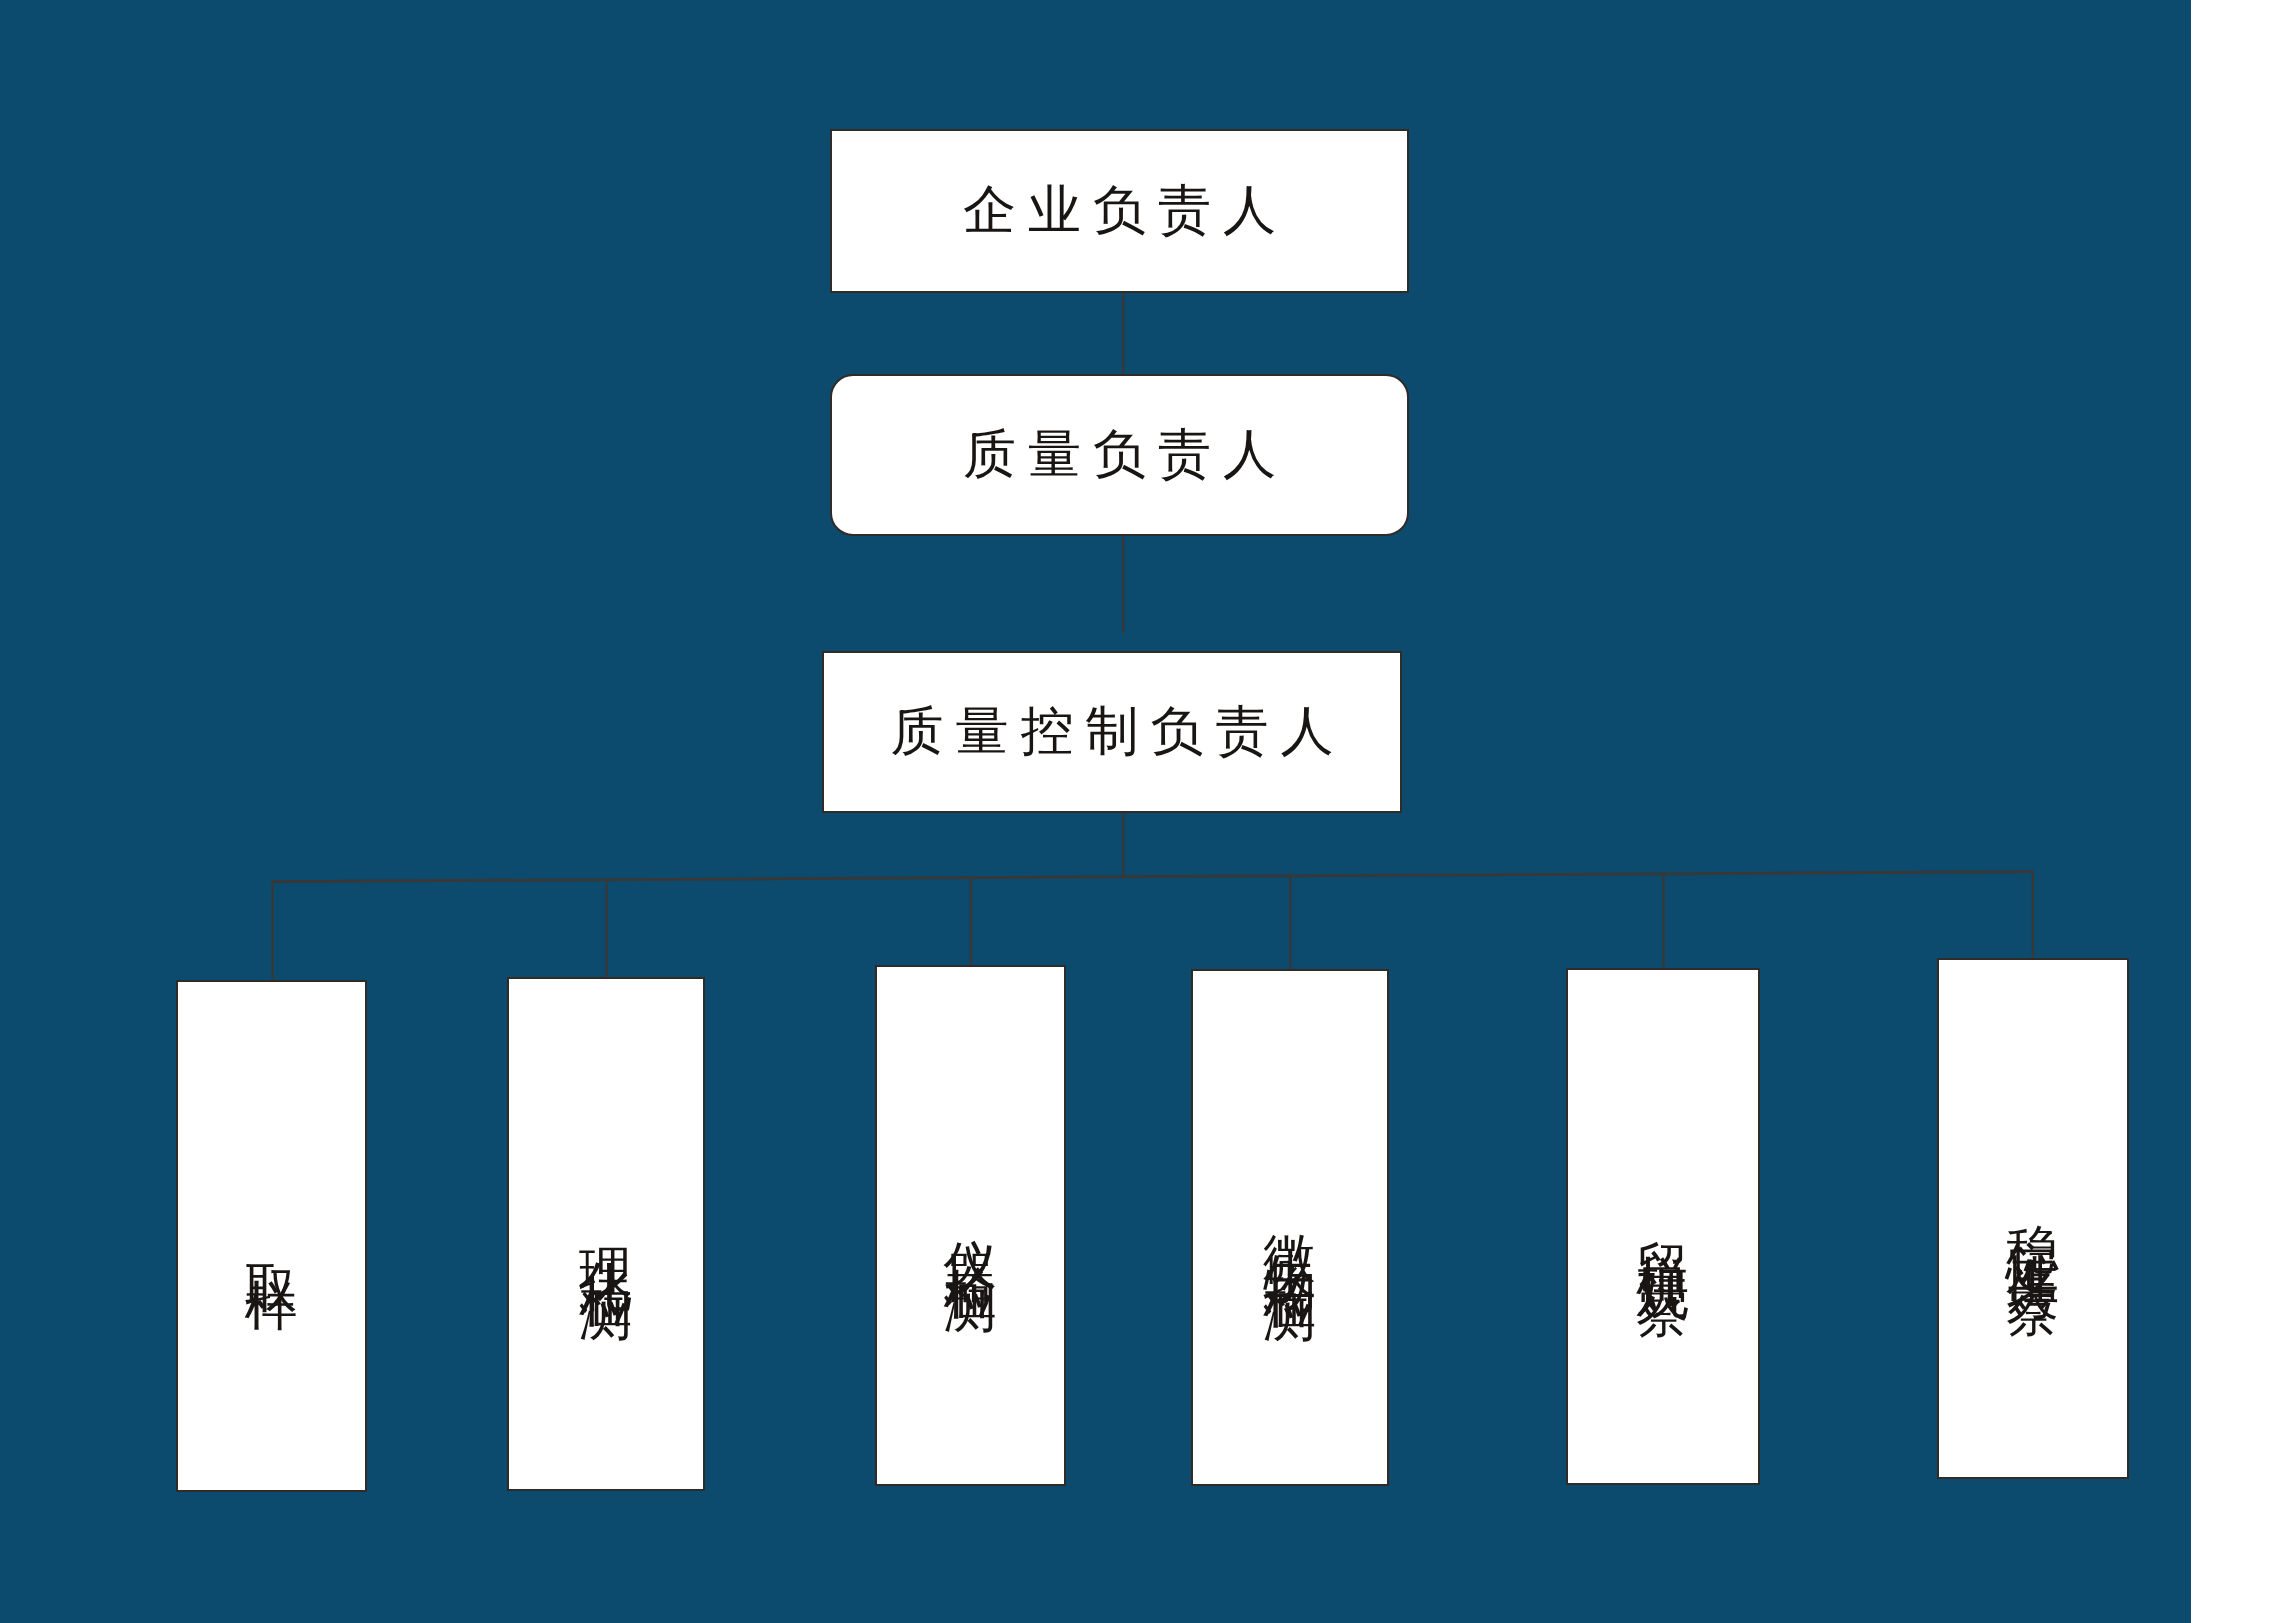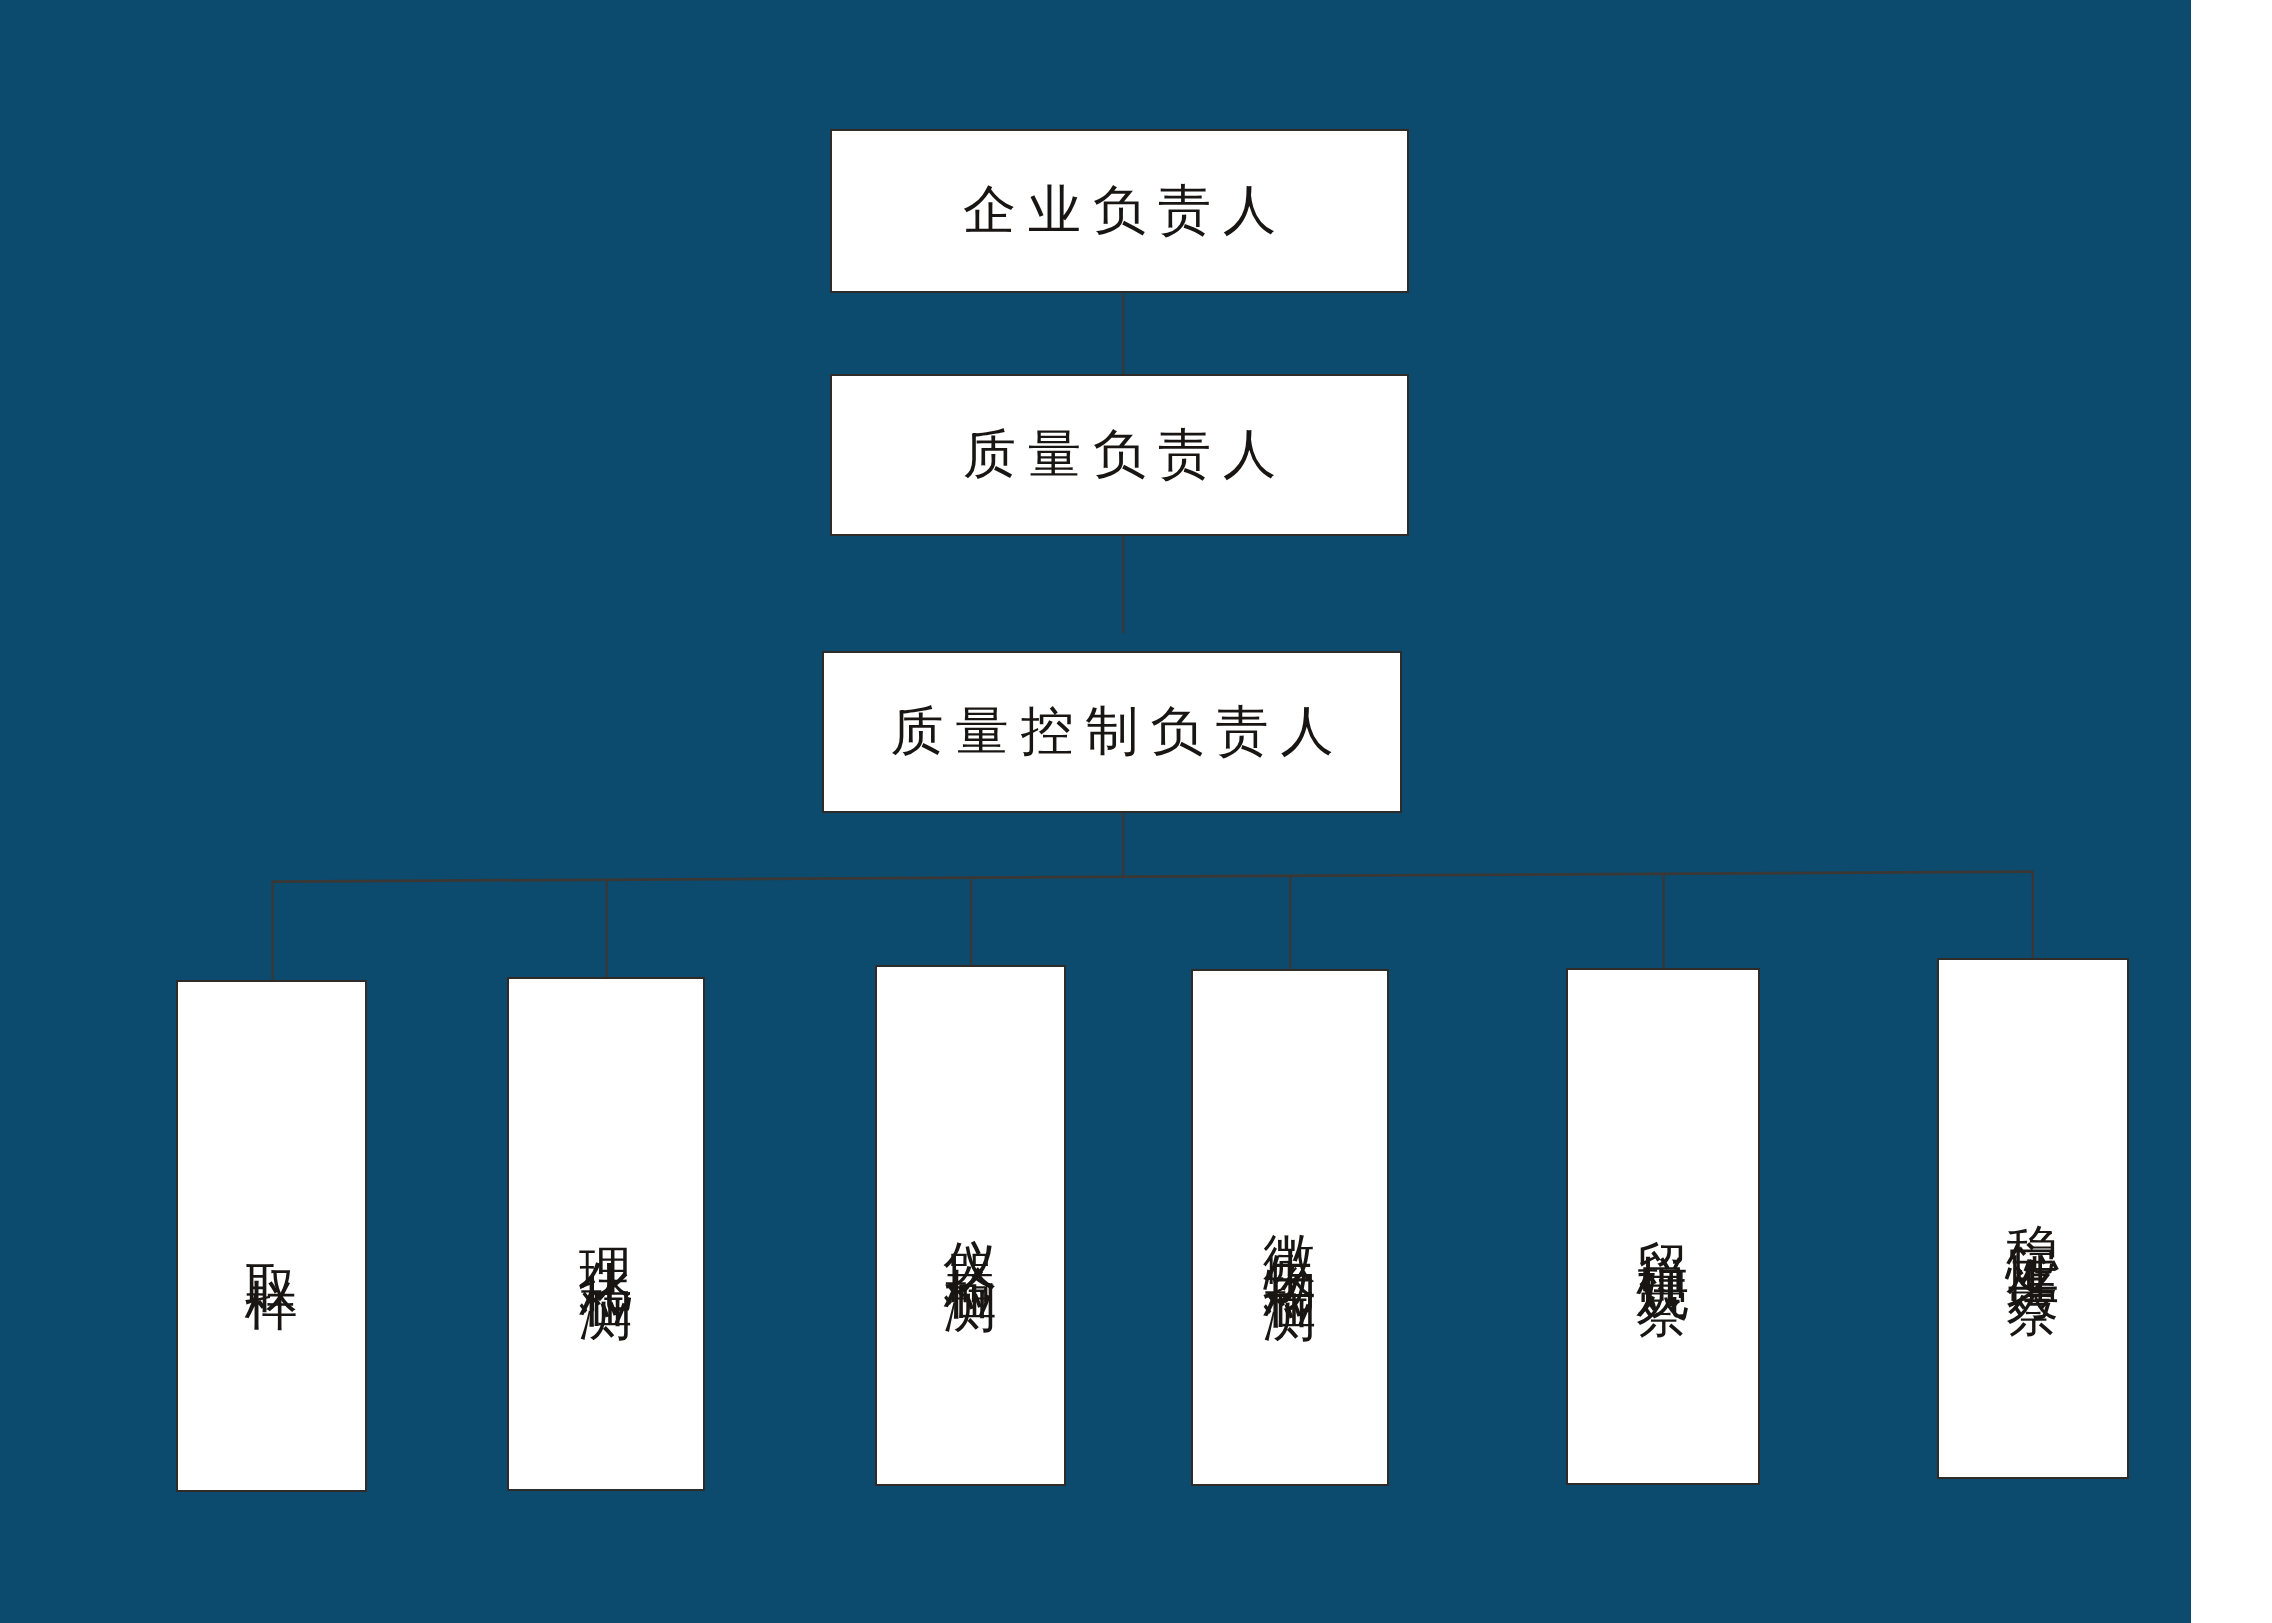--- a/index.html
+++ b/index.html
@@ -71,21 +71,21 @@
     <line x1="1766" y1="1597" x2="1766" y2="1759"></line>
     <line x1="2347" y1="1594" x2="2347" y2="1766"></line>
     <line x1="3026" y1="1590" x2="3026" y2="1764"></line>
     <line x1="3698" y1="1586" x2="3698" y2="1746"></line>
   </svg>
 
   <div class="node hnode" style="left:830px; top:129px; width:579px; height:164px;">
     <span>企业负责人</span>
   </div>
 
-  <div class="node hnode" style="left:830px; top:374px; width:579px; height:162px;">
+  <div class="node hnode" style="left:830px; top:374px; width:579px; height:162px;border-radius:23px;">
     <span>质量负责人</span>
   </div>
 
   <div class="node hnode" style="left:822px; top:651px; width:580px; height:162px;">
     <span>质量控制负责人</span>
   </div>
 
   <div class="node vnode" style="left:176px; top:980px; width:191px; height:512px;">
     <span class="vtext">取样</span>
   </div>

